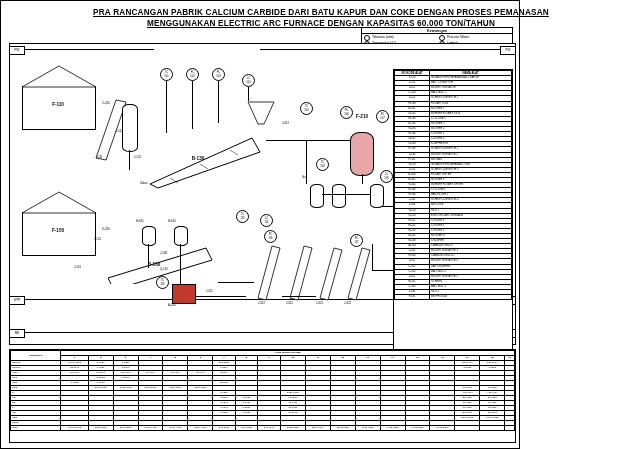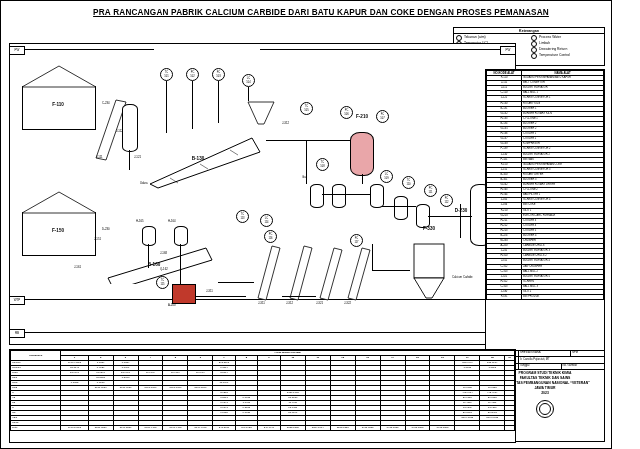--- a/index.html
+++ b/index.html
@@ -1,17 +1,17 @@
 <!DOCTYPE html>
 <html><head>
 <meta charset="utf-8">
 <style>
   html,body{margin:0;padding:0;background:#ffffff;}
   body{width:640px;height:449px;overflow:hidden;font-family:"Liberation Sans",sans-serif;color:#000;}
-  #sheet{position:relative;width:612px;height:449px;box-sizing:border-box;border:1.5px solid #000;background:#fff;}
+  #sheet{position:relative;width:520px;height:449px;box-sizing:border-box;border:1.5px solid #000;background:#fff;}
   .abs{position:absolute;}
   .ttl{top:6px;left:0;width:640px;text-align:center;font-weight:bold;font-size:8.2px;letter-spacing:.2px;}
   .ttl .u{text-decoration:underline;display:block;line-height:11px;}
   .ttl .u2{text-decoration:underline;display:block;line-height:11px;}
 
   
   .legend{top:26px;right:6px;width:150px;border:1px solid #000;font-size:3.4px;background:#fff;}
   .legend .lh{text-align:center;border-bottom:1px solid #000;font-weight:bold;font-size:3.6px;padding:.5px 0;}
   .legend .lrow{display:flex;}
   .legend .lcol{width:50%;padding:.5px 2px;box-sizing:border-box;}
@@ -55,20 +55,21 @@
   .smalltxt{position:absolute;font-size:2.8px;line-height:3.6px;}
   .left-port,.right-port{position:absolute;border:.7px solid #000;background:#fff;font-size:3px;text-align:center;line-height:6px;width:14px;height:7px;}
 </style>
 </head>
 <body>
 
 <div id="sheet">
 
   <div class="abs ttl">
     <span class="u">PRA RANCANGAN PABRIK CALCIUM CARBIDE DARI BATU KAPUR DAN COKE DENGAN PROSES PEMANASAN</span>
+    <span class="u2">MENGGUNAKAN ELECTRIC ARC FURNACE DENGAN KAPASITAS 60.000 TON/TAHUN</span>
   </div>
 
   <div class="abs legend">
     <div class="lh">Keterangan</div>
     <div class="lrow">
       <div class="lcol">
         <div class="li">
             <span class="bullet"></span>
             <span>Tekanan (atm)</span>
           </div>

